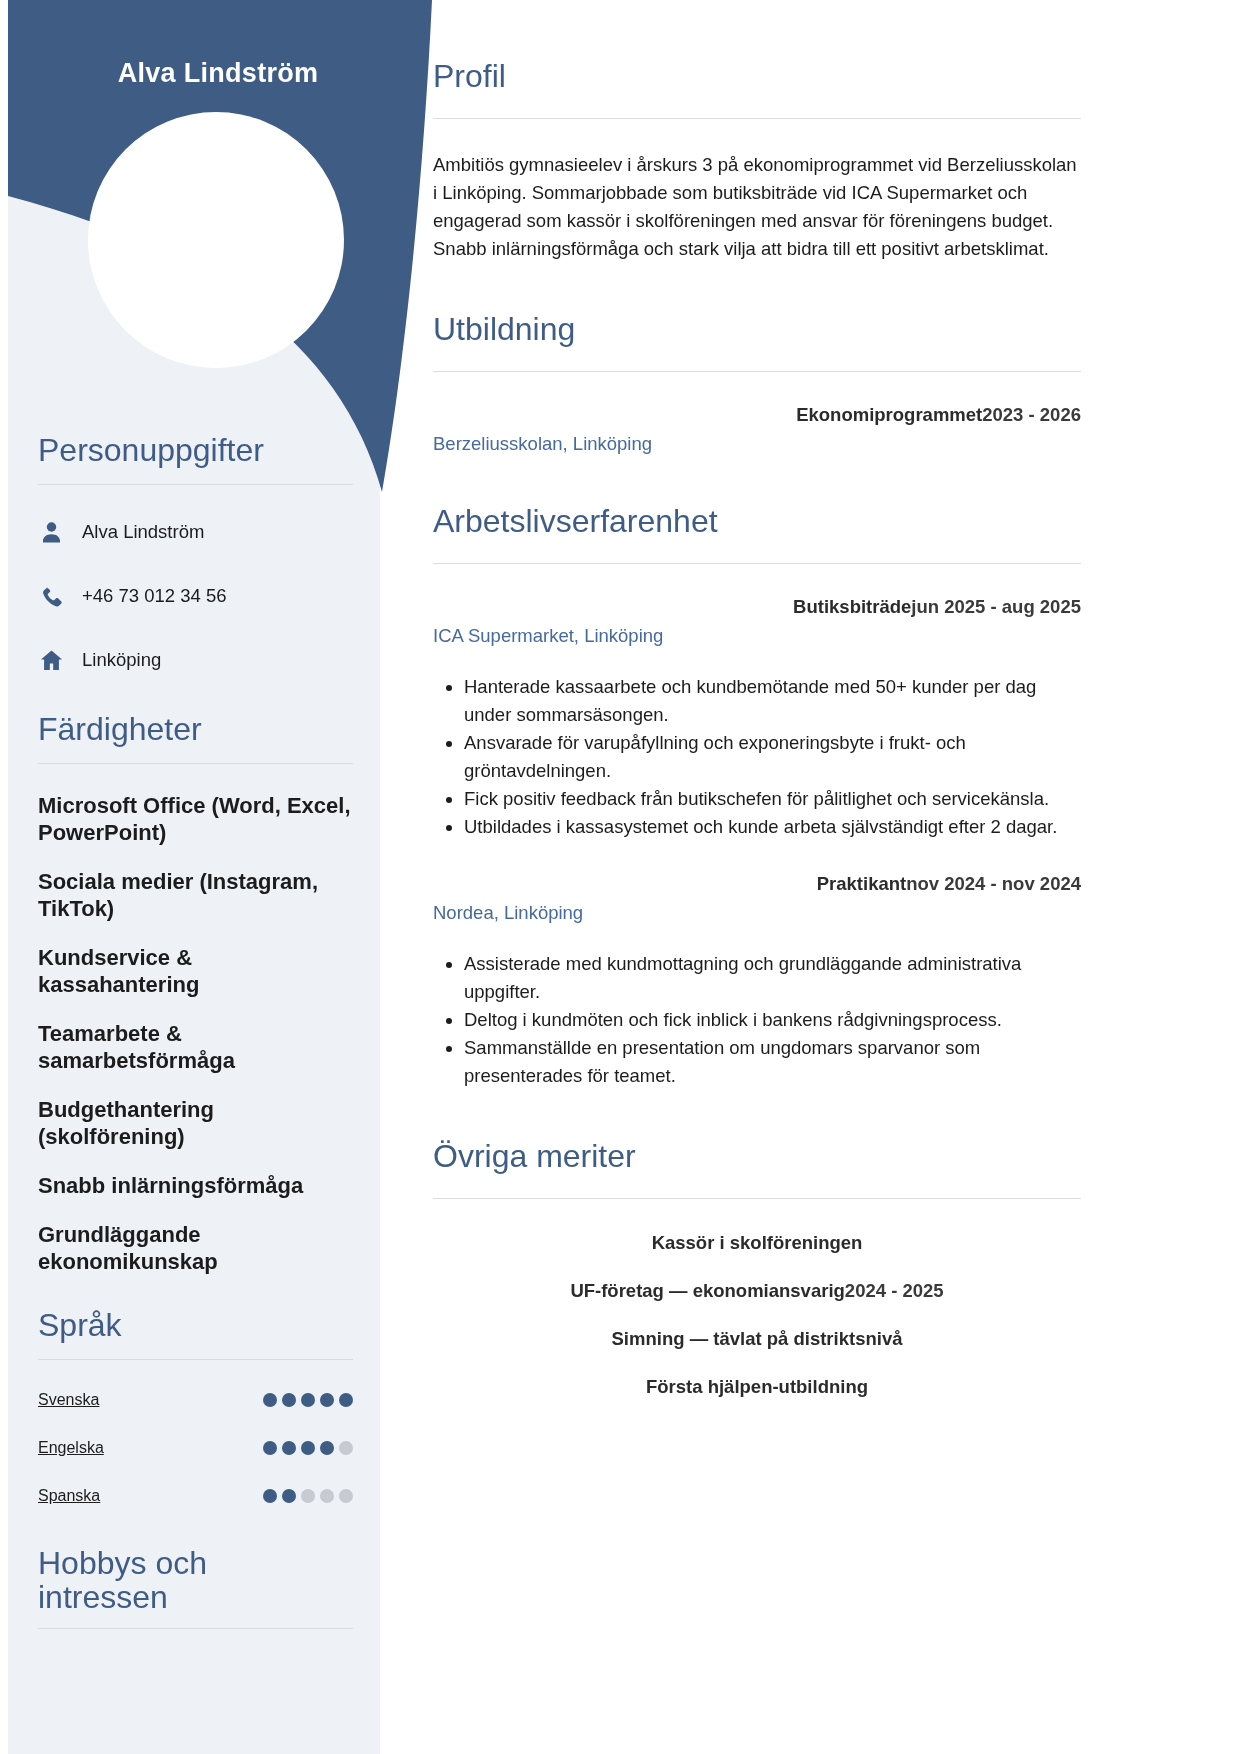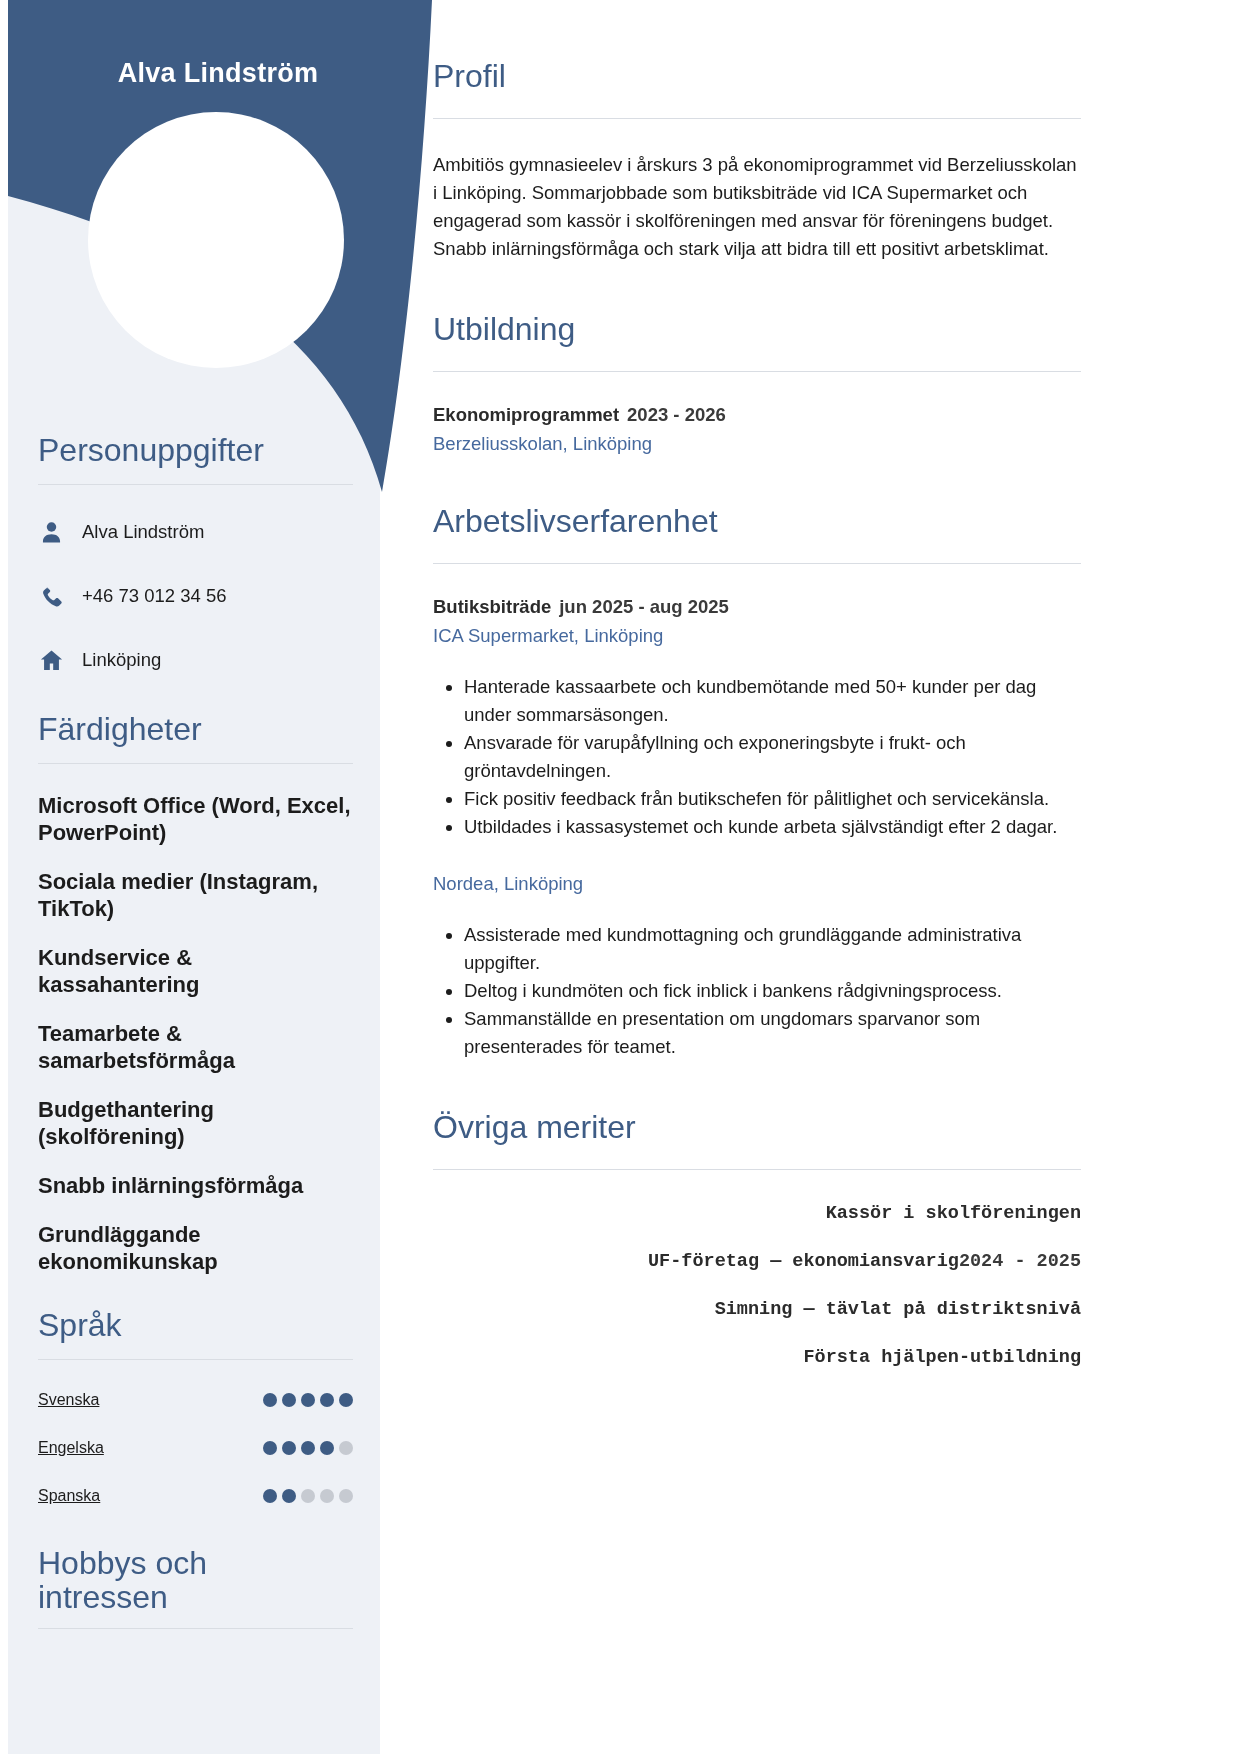--- a/index.html
+++ b/index.html
@@ -53,28 +53,28 @@
 
   
   .main{ position:absolute; left:433px; top:0; width:648px; padding-top:56px; z-index:4; }
   .main-h{ margin:0; color:var(--heading); font-size:32px; line-height:40px; font-weight:400; }
   .main .rule{ margin-top:22px; }
   .section{ margin-top:46px; }
   .section-body{ margin-top:32px; }
   .profile-text{ margin:0; font-size:18.5px; line-height:28px; color:var(--text); }
 
   .entry + .entry{ margin-top:32px; }
-  .entry-head{ display:flex; justify-content:flex-start; align-items:baseline;gap:8px; }
+  .entry-head{ display:flex; justify-content:flex-end; align-items:baseline; }
   .role{ font-size:18.5px; font-weight:bold; color:#2b2b2b; }
   .date{ font-size:18.5px; font-weight:bold; color:#3a3a3a; white-space:nowrap; }
   .org{ margin-top:7px; font-size:18.5px; color:var(--link); }
   .bullets{ margin:26px 0 0 0; padding-left:31px; }
   .bullet{ font-size:18.5px; line-height:28px; color:var(--text); }
 
-  .merit-row{ display:flex; justify-content:flex-end; align-items:baseline; margin-bottom:24px; line-height:24px;font-family:Liberation Mono, monospace; }
+  .merit-row{ display:flex; justify-content:center; align-items:baseline; margin-bottom:24px; line-height:24px; }
 </style>
 </head>
 <body>
 
 <div class="page">
 
   <aside class="sidebar">
     <svg class="blob" viewBox="0 0 430 500" preserveAspectRatio="none" aria-hidden="true">
       <path class="blob-path" d="M0,0 L424,0 C416,168 398,356 374,492 C330,332 182,244 0,196 Z"></path>
     </svg>
@@ -226,20 +226,24 @@
 
                 <li class="bullet">Ansvarade för varupåfyllning och exponeringsbyte i frukt- och gröntavdelningen.</li>
 
                 <li class="bullet">Fick positiv feedback från butikschefen för pålitlighet och servicekänsla.</li>
 
                 <li class="bullet">Utbildades i kassasystemet och kunde arbeta självständigt efter 2 dagar.</li>
               </ul>
           </div>
 
           <div class="entry">
+            <div class="entry-head">
+              <span class="role">Praktikant</span>
+              <span class="date">nov 2024 - nov 2024</span>
+            </div>
             <div class="org">Nordea, Linköping</div>
             <ul class="bullets">
 
                 <li class="bullet">Assisterade med kundmottagning och grundläggande administrativa uppgifter.</li>
 
                 <li class="bullet">Deltog i kundmöten och fick inblick i bankens rådgivningsprocess.</li>
 
                 <li class="bullet">Sammanställde en presentation om ungdomars sparvanor som presenterades för teamet.</li>
               </ul>
           </div>

